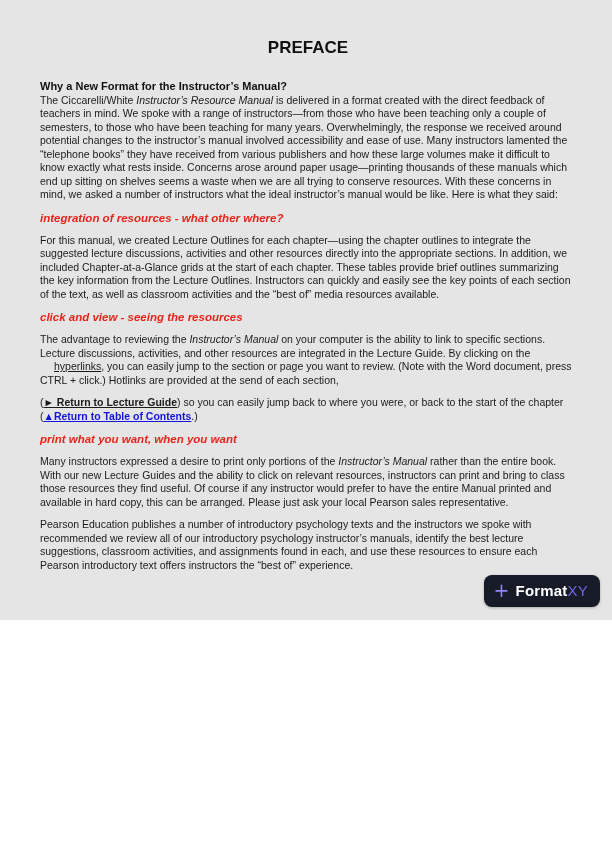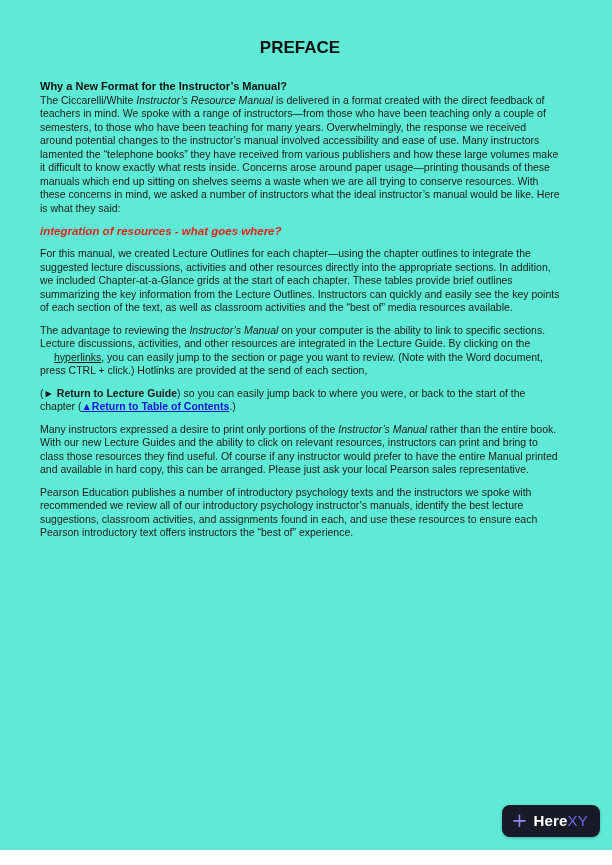--- a/index.html
+++ b/index.html
@@ -1,23 +1,23 @@
 <!DOCTYPE html>
 <html style="--heading-red: #e8231a; --link-blue: #1414dd; --logo-bg: #171b27; --logo-plus: #9186ef; --logo-xy: #6e65ea;"><head>
 <meta charset="utf-8">
 <style>
   html, body { margin:0; padding:0; background:#ffffff; }
   .page {
     position: relative;
     width: 612px;
-    height: 850px;
+    height: 620px;
     margin: 0 auto;
-    background: #5eead4;
+    background: #e5e5e5;
     box-sizing: border-box;
-    padding: 38px 52px 0 40px;
+    padding: 38px 36px 0 40px;
     font-family: "Liberation Sans", sans-serif;
     font-size: 10.5px;
     line-height: 13.5px;
     color: #1b1b1b;
     overflow: hidden;
   }
   .doc-title {
     text-align: center;
     font-size: 17px;
     line-height: 20px;
@@ -39,21 +39,21 @@
     font-weight: bold;
     font-size: 11.5px;
     line-height: 14px;
     margin: 0 0 9px 0;
   }
   
   .seg-n  {}
   .seg-i  { font-style: italic; }
   .seg-b  { font-weight: normal; margin-top: 22px; }
   .seg-u  { text-decoration: underline; margin-left: 14px; }
-  .seg-bu { font-weight: bold; cursor: pointer; }
+  .seg-bu { font-weight: bold; text-decoration: underline; cursor: pointer; }
   .seg-link {
     color: var(--link-blue, #1414dd);
     font-weight: bold;
     text-decoration: underline;
     cursor: pointer;
     text-align: right;
   }
   .footer-link-row { margin: 4px 0 0 0; }
   .footer-arrow { color: #15152a; font-size: 10px; margin-right: 5px; }
   .blue-link {
@@ -93,29 +93,31 @@
 </head>
 <body>
 
 <div class="page">
 
   <h1 class="doc-title">PREFACE</h1>
 
   <h2 class="section-heading-black">Why a New Format for the Instructor’s Manual?</h2>
   <p class="body-para"><span class="seg-n">The Ciccarelli/White </span><span class="seg-i">Instructor’s Resource Manual</span><span class="seg-n"> is delivered in a format created with the direct feedback of teachers in mind. We spoke with a range of instructors—from those who have been teaching only a couple of semesters, to those who have been teaching for many years. Overwhelmingly, the response we received around potential changes to the instructor’s manual involved accessibility and ease of use. Many instructors lamented the “telephone books” they have received from various publishers and how these large volumes make it difficult to know exactly what rests inside. Concerns arose around paper usage—printing thousands of these manuals which end up sitting on shelves seems a waste when we are all trying to conserve resources. With these concerns in mind, we asked a number of instructors what the ideal instructor’s manual would be like. Here is what they said:</span></p>
 
-  <h3 class="red-heading">integration of resources - what goes where?</h3>
+  <h3 class="red-heading">integration of resources - what other where?</h3>
   <p class="body-para"><span class="seg-n">For this manual, we created </span><span class="seg-b">Lecture Outlines</span><span class="seg-n"> for each chapter—using the chapter outlines to integrate the suggested lecture discussions, activities and other resources directly into the appropriate sections. In addition, we included </span><span class="seg-b">Chapter-at-a-Glance</span><span class="seg-n"> grids at the start of each chapter. These tables provide brief outlines summarizing the key information from the Lecture Outlines. Instructors can quickly and easily see the key points of each section of the text, as well as classroom activities and the “best of” media resources available.</span></p>
 
+  <h3 class="red-heading">click and view - seeing the resources</h3>
   <p class="body-para"><span class="seg-n">The advantage to reviewing the </span><span class="seg-i">Instructor’s Manual</span><span class="seg-n"> on your computer is the ability to link to specific sections. Lecture discussions, activities, and other resources are integrated in the Lecture Guide. By </span><span class="seg-b">clicking</span><span class="seg-n"> on the </span><span class="seg-u">hyperlinks</span><span class="seg-n">, you can easily jump to the section or page you want to review. (Note with the Word document, press </span><span class="seg-b">CTRL + click.</span><span class="seg-n">) Hotlinks are provided at the send of each section,</span></p>
   <p class="body-para"><span class="seg-n">(</span><span class="seg-bu">► Return to Lecture Guide</span><span class="seg-n">) so you can easily jump back to where you were, or back to the start of the chapter (</span><span class="seg-link">▲Return to Table of Contents</span><span class="seg-n">.)</span></p>
 
+  <h3 class="red-heading">print what you want, when you want</h3>
   <p class="body-para"><span class="seg-n">Many instructors expressed a desire to print only portions of the </span><span class="seg-i">Instructor’s Manual</span><span class="seg-n"> rather than the entire book. With our new Lecture Guides and the ability to click on relevant resources, instructors can print and bring to class those resources they find useful. Of course if any instructor would prefer to have the entire Manual printed and available in hard copy, this can be arranged. Please just ask your local Pearson sales representative.</span></p>
 
   <p class="body-para"><span class="seg-n">Pearson Education publishes a number of introductory psychology texts and the instructors we spoke with recommended we review all of our introductory psychology instructor’s manuals, identify the best lecture suggestions, classroom activities, and assignments found in each, and use these resources to ensure each Pearson introductory text offers instructors the “best of” experience.</span></p>
 
 
   <div class="studyxy-logo">
     <span class="logo-plus">+</span>
-    <span class="logo-brand"><span>Here</span><span class="logo-xy">XY</span></span>
+    <span class="logo-brand"><span>Format</span><span class="logo-xy">XY</span></span>
   </div>
 
 </div>
 
 </body></html>

